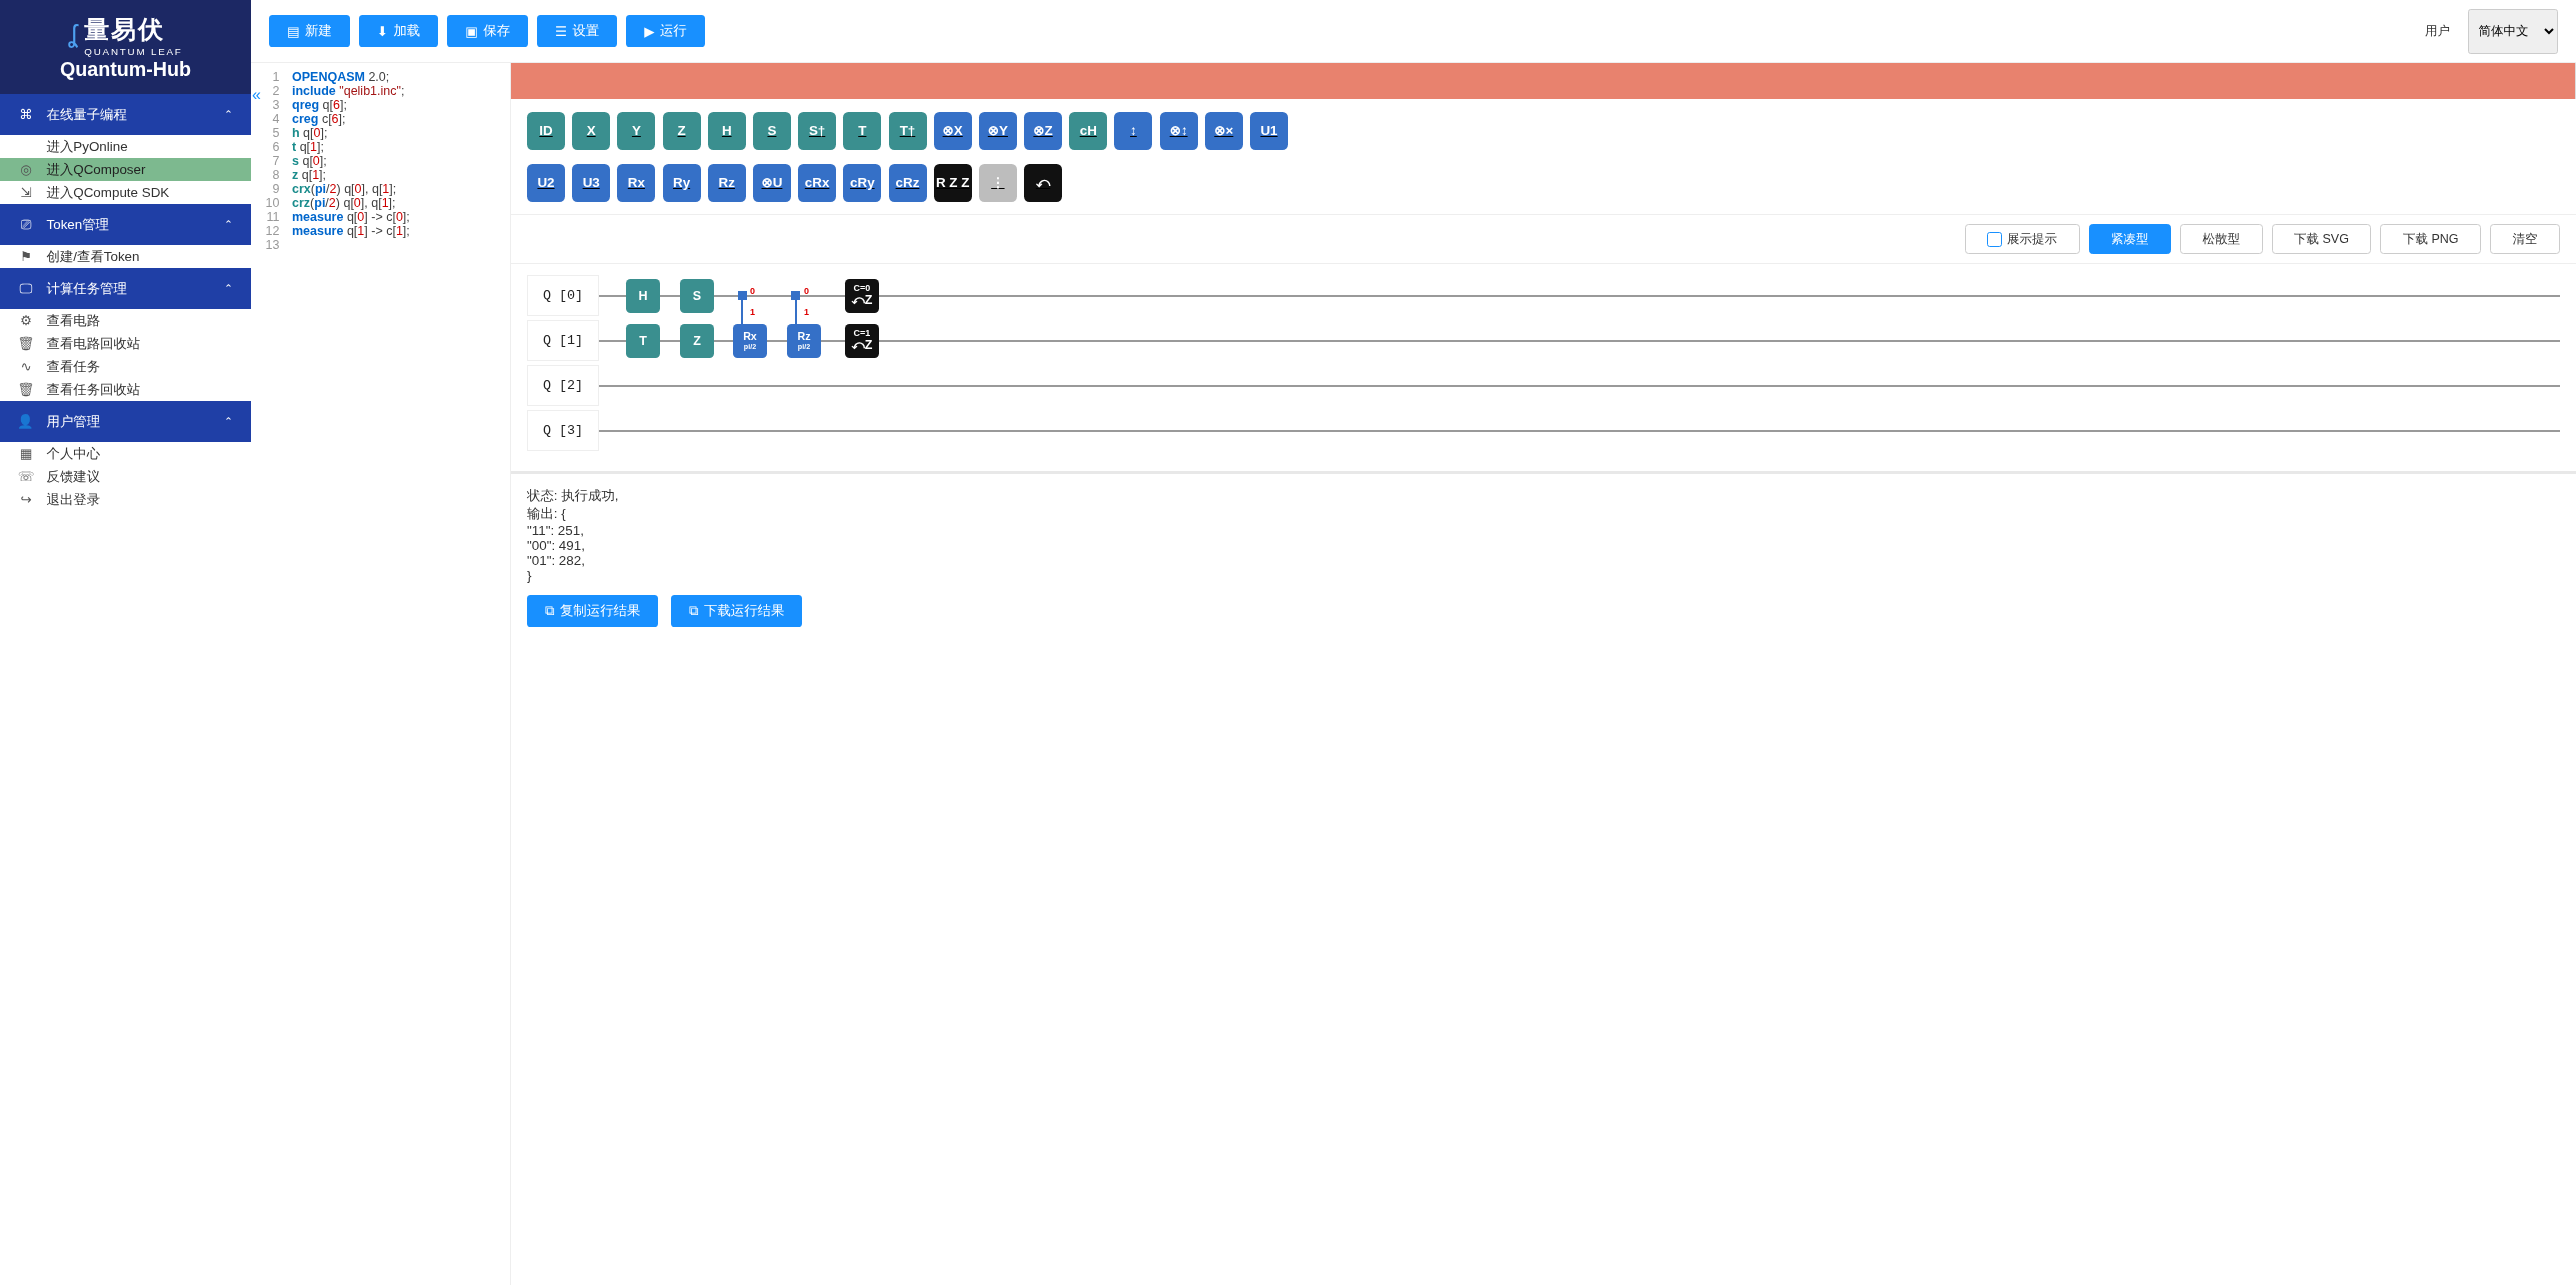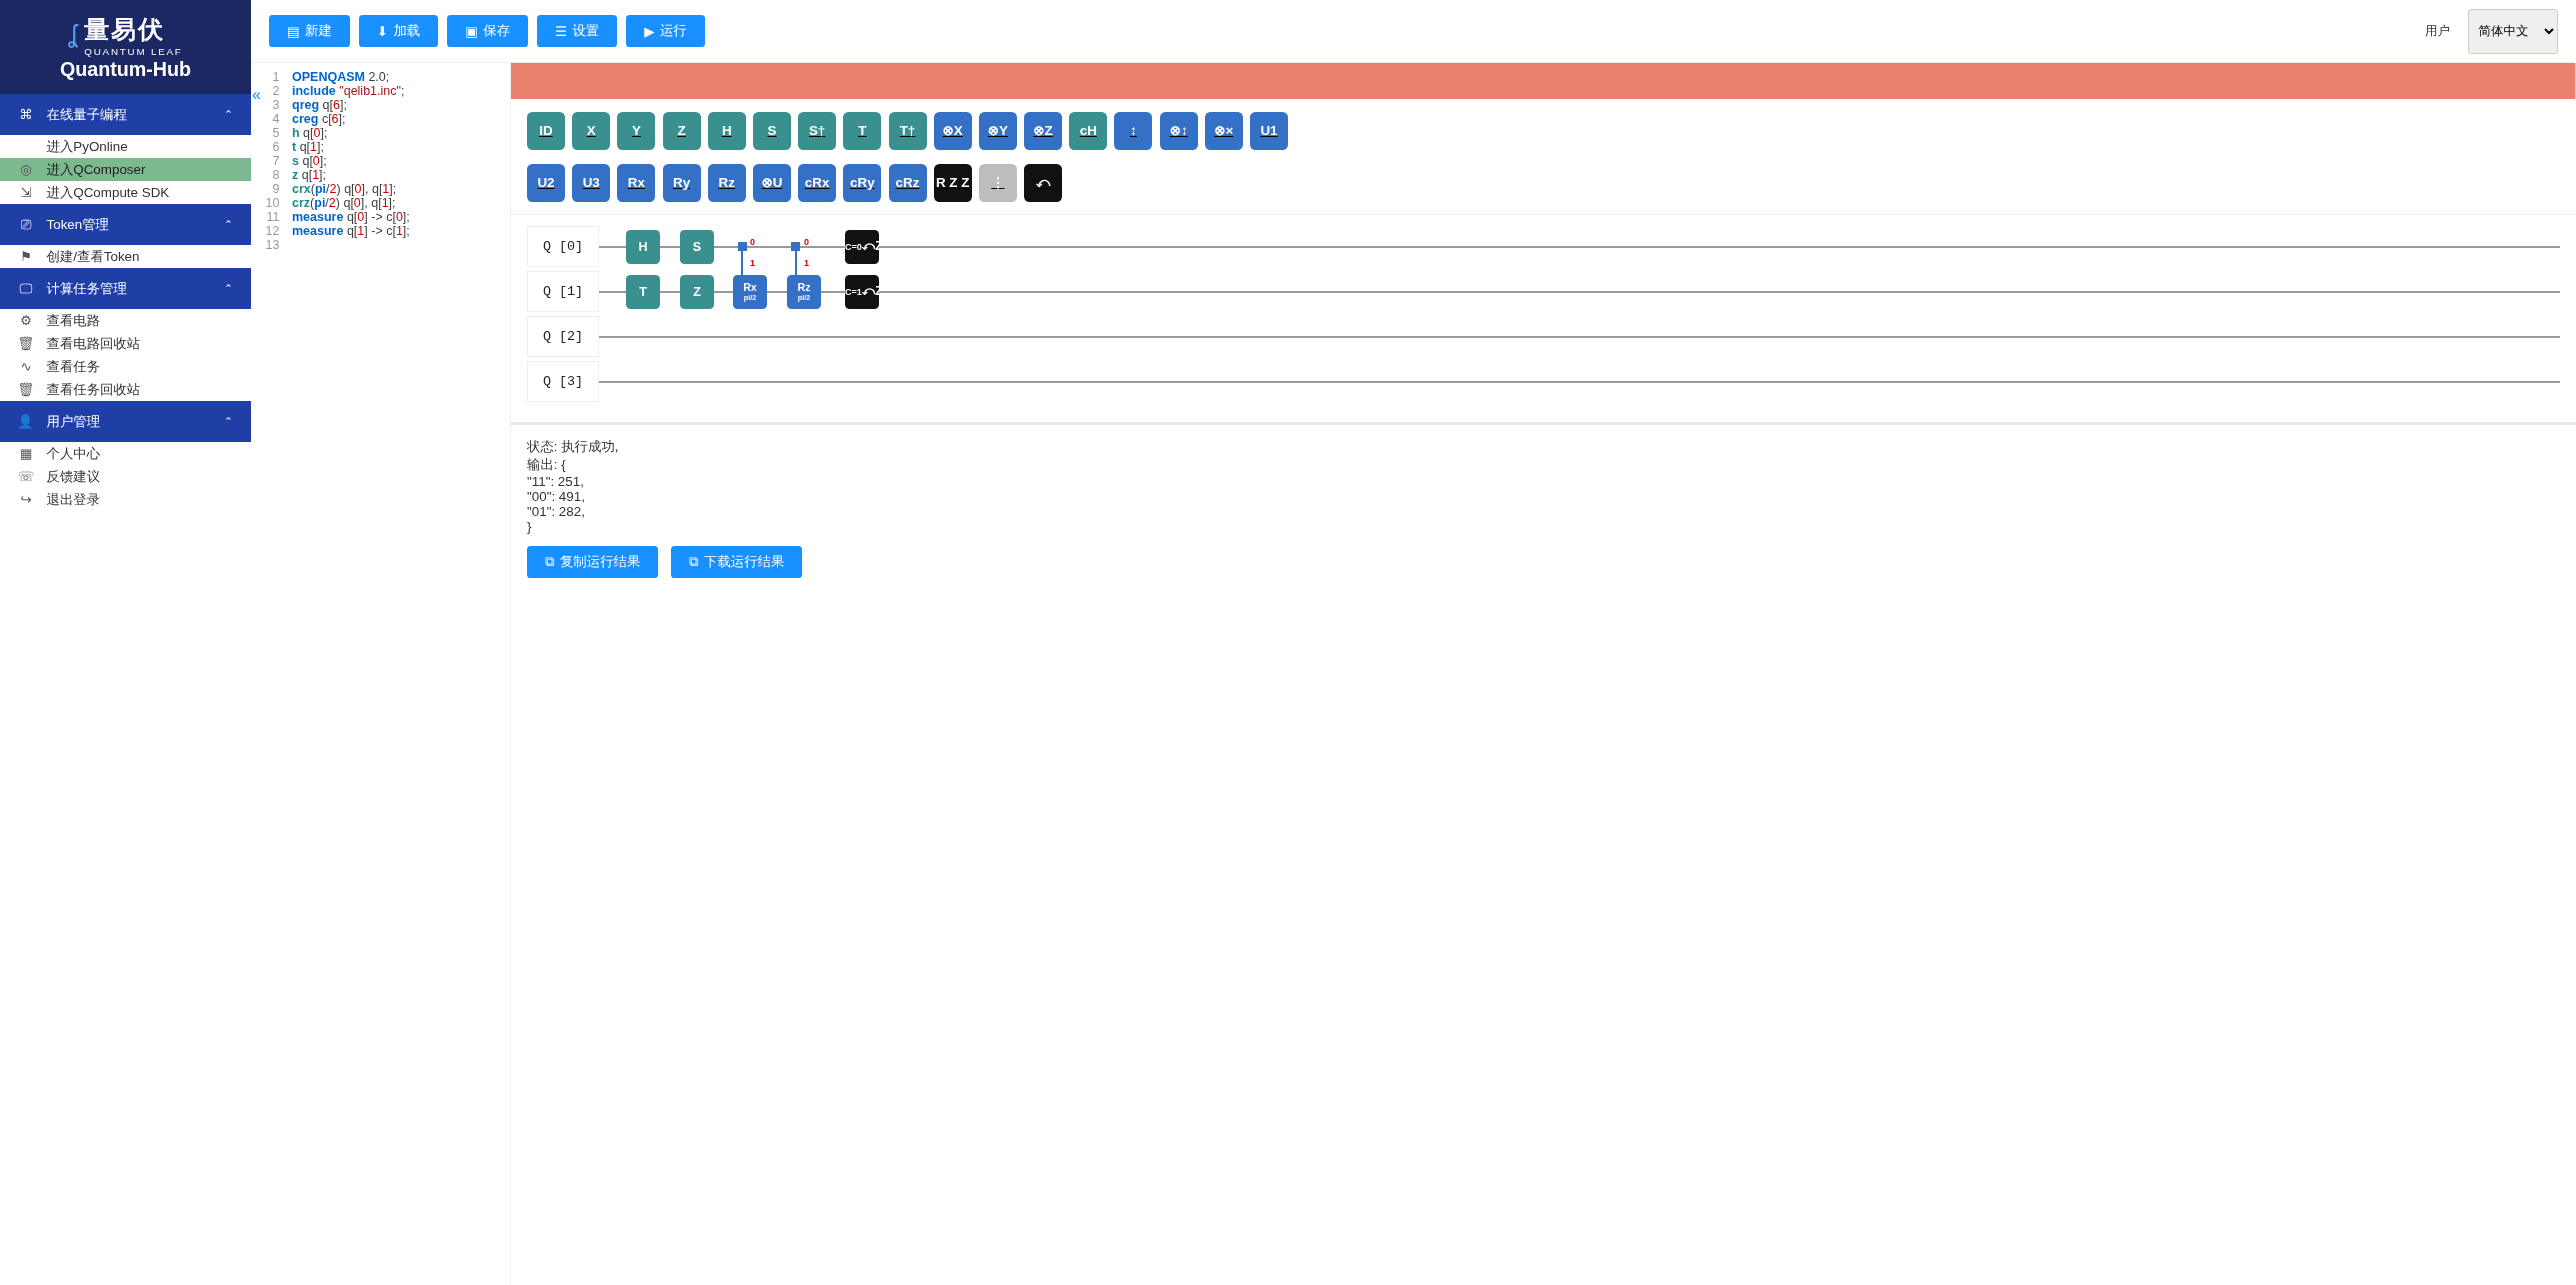--- a/index.html
+++ b/index.html
@@ -50,21 +50,21 @@
 .cc-btn.primary { background: #1890ff; color: #fff; border-color: #1890ff; }
 .checkbox { width: 14.3px; height: 14.3px; border: 1.8px solid #1890ff; border-radius: 2.7px; display: inline-block; }
 .circuit { background: #fff; padding: 9px 16px 18px; overflow: auto; flex: 0 0 auto; }
 .wire-row { display: flex; align-items: center; height: 45px; position: relative; }
 .wire-label { width: 72px; font-size: 13.4px; color: #222; background: #fff; border: 0.9px solid #eee; height: 41px; display: flex; align-items: center; justify-content: center; font-family: Liberation Mono, monospace; }
 .wire-track { flex: 1; position: relative; height: 1.8px; background: #999; }
 .wire-gate { position: absolute; top: -16px; width: 34px; height: 34px; border-radius: 4.5px; display: flex; align-items: center; justify-content: center; color: #fff; font-weight: 600; font-size: 12.5px; }
 .wire-gate.teal { background: #3a8f8f; }
 .wire-gate.blue { background: #3570c7; flex-direction: column; font-size: 10.7px; }
 .wire-gate.blue .sub { font-size: 7.2px; }
-.wire-gate.meas { background: #111; font-size: 9px; flex-direction: row; justify-content: space-between; }
+.wire-gate.meas { background: #111; font-size: 9px; flex-direction: column; }
 .ctrl-dot { position: absolute; width: 9px; height: 9px; background: #3570c7; border-radius: 0; top: -3.6px; }
 .ctrl-line { position: absolute; width: 1.8px; background: #3570c7; top: 0; height: 45px; }
 .idx-lab { position: absolute; font-size: 9px; color: #d00; font-weight: 600; }
 .results { background: #fff; border-top: 3.6px solid #e8e8e8; padding: 12.5px 16px 18px; font-size: 13.4px; color: #333; flex: 1; overflow: auto; }
 .results pre { font-family: inherit; white-space: pre-wrap; margin-bottom: 12.5px; }
 </style>
 </head>
 <body>
 
 <div class="app">
@@ -274,20 +274,31 @@
             <div class="gate blue">cRx</div>
             <div class="gate blue">cRy</div>
             <div class="gate blue">cRz</div>
             <div class="gate dark">R
 Z
 Z</div>
             <div class="gate grey">⋮</div>
             <div class="gate dark">⤺</div>
           </div>
 
+        <div class="circuit-controls">
+          <button class="cc-btn">
+              <span class="checkbox"></span>
+              <span>展示提示</span>
+            </button>
+          <button class="cc-btn primary">紧凑型</button>
+          <button class="cc-btn">松散型</button>
+          <button class="cc-btn">下载 SVG</button>
+          <button class="cc-btn">下载 PNG</button>
+          <button class="cc-btn">清空</button>
+        </div>
 
         <div class="circuit" id="circuit">
             <div class="wire-row">
               <div class="wire-label">Q [0]</div>
               <div class="wire-track">
                 <div class="wire-gate teal" style="left: 27px;">H</div>
                 <div class="wire-gate teal" style="left: 81px;">S</div>
                 <div class="ctrl-dot" style="left: 139px;"></div>
                 <div class="ctrl-line" style="left: 142px;"></div>
                 <span class="idx-lab" style="left: 151px; top: -9px;">0</span>

